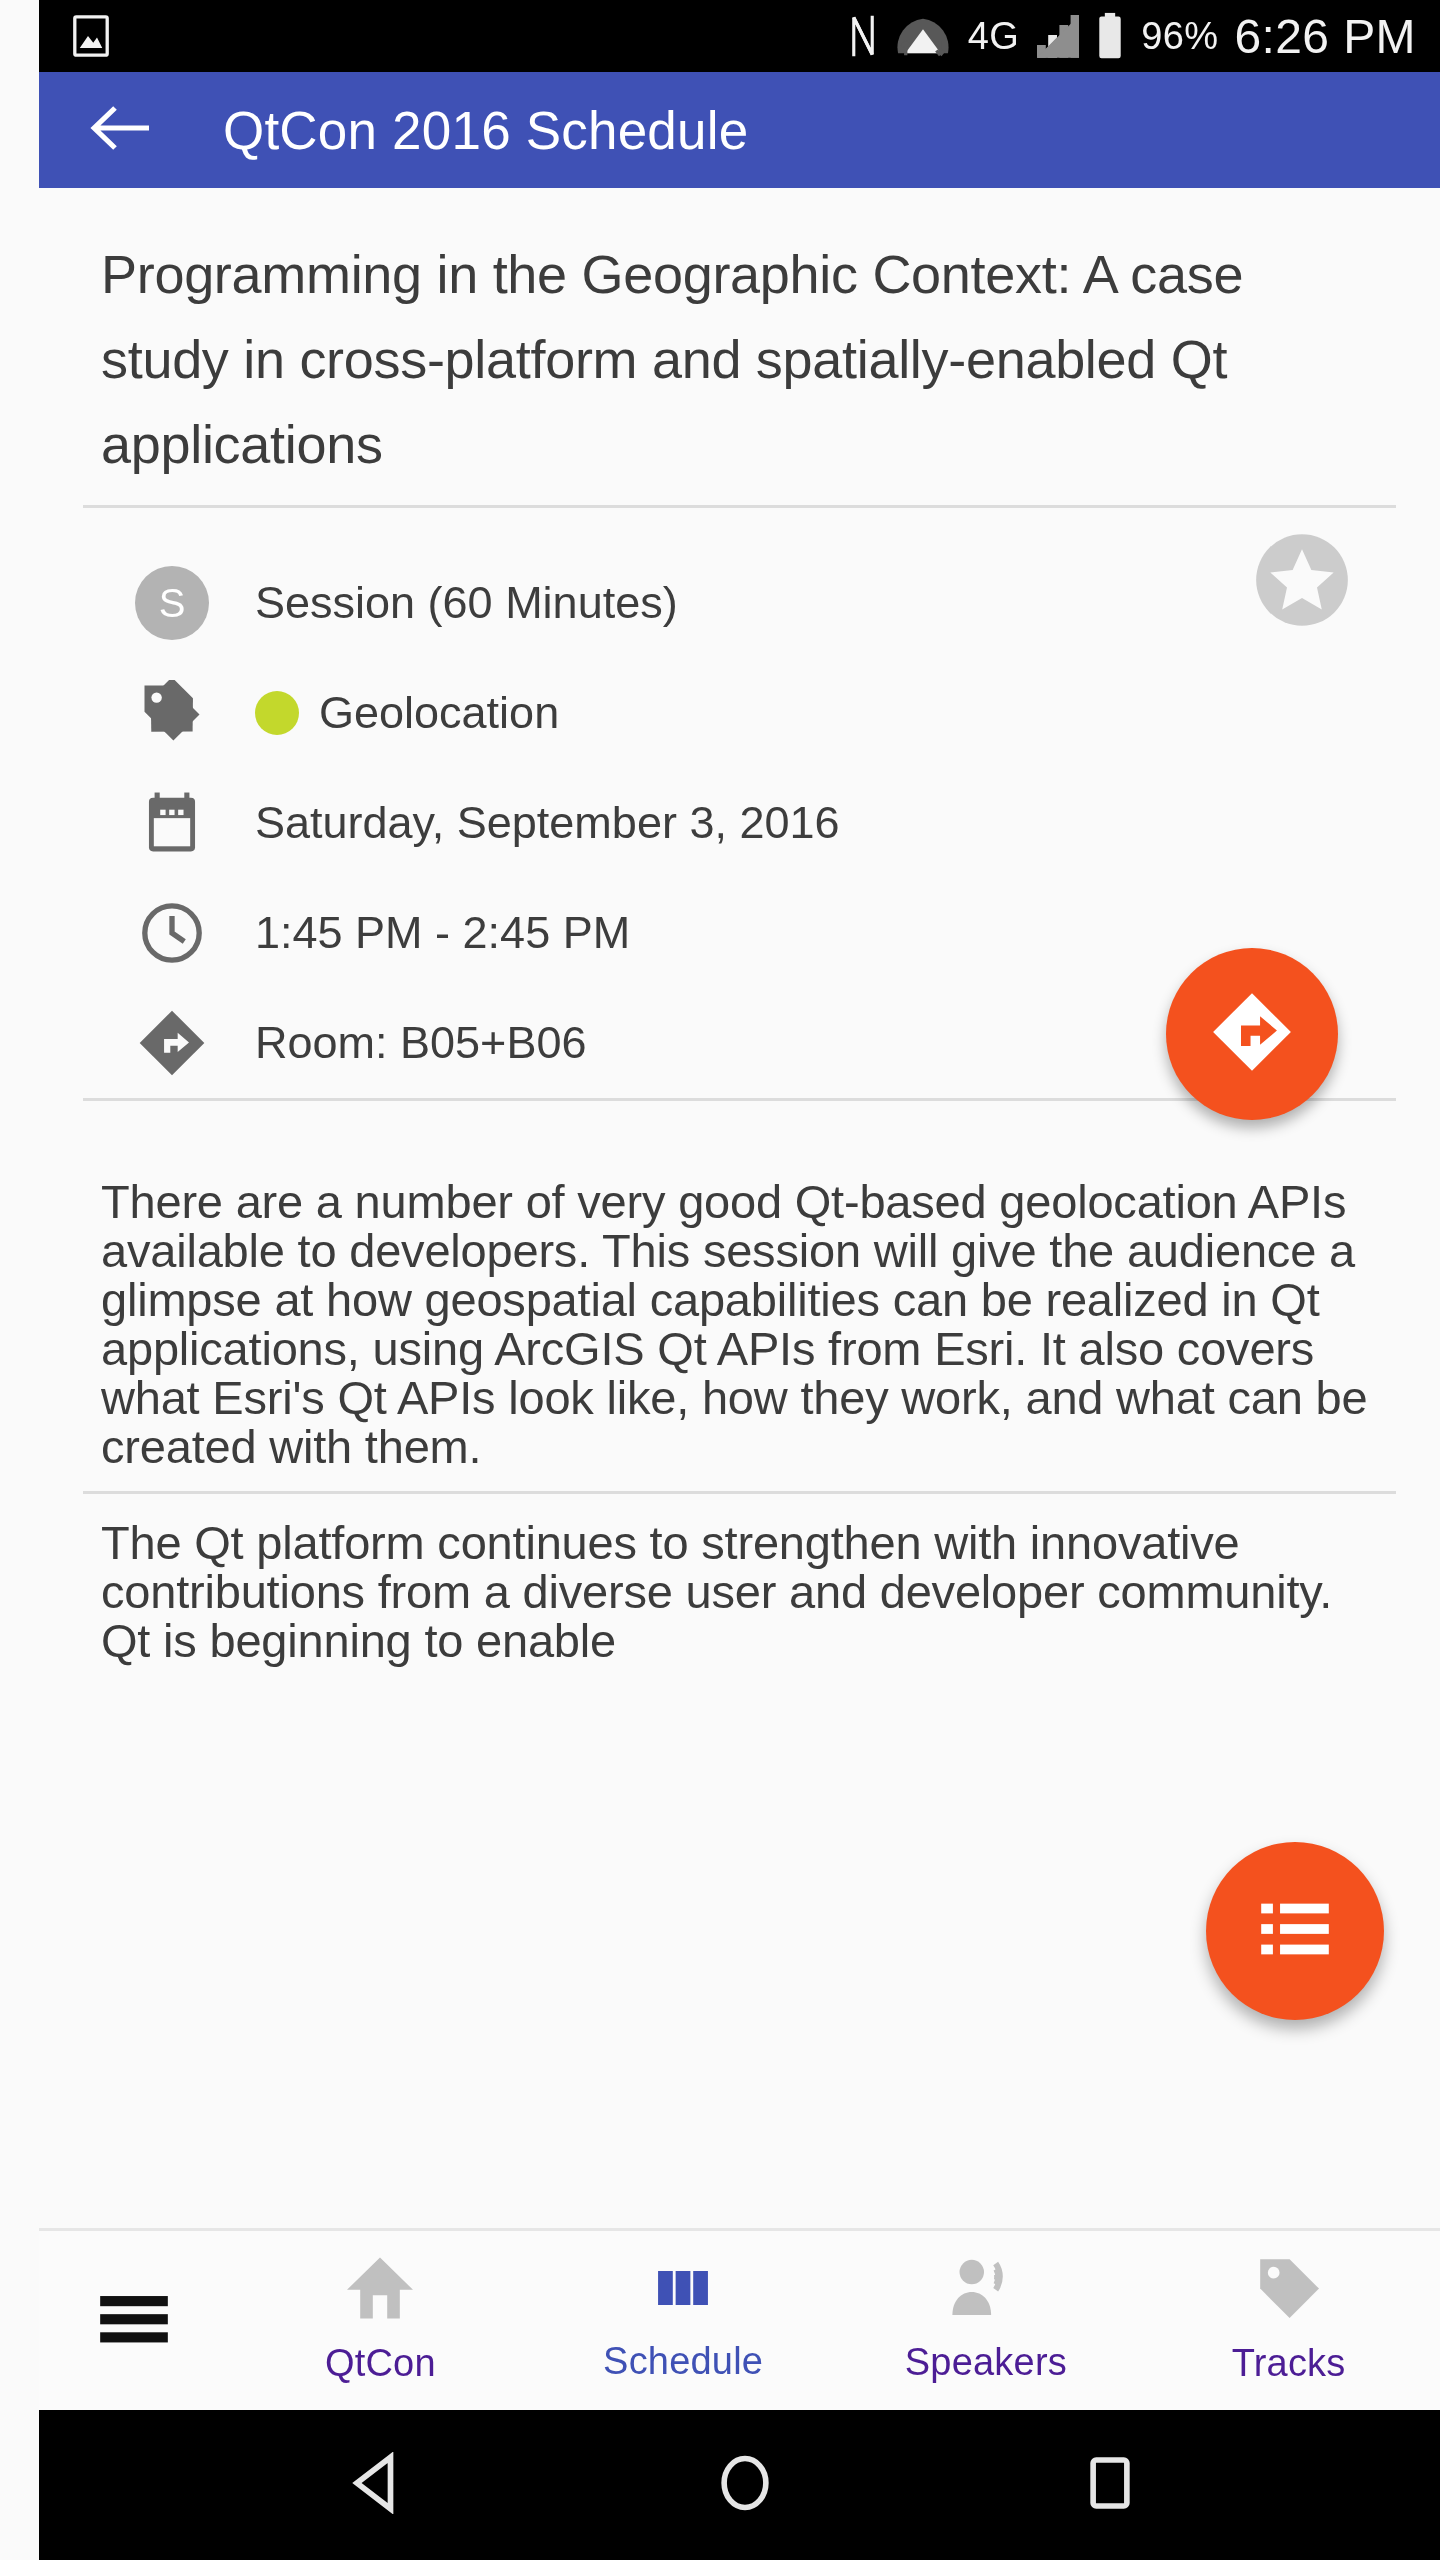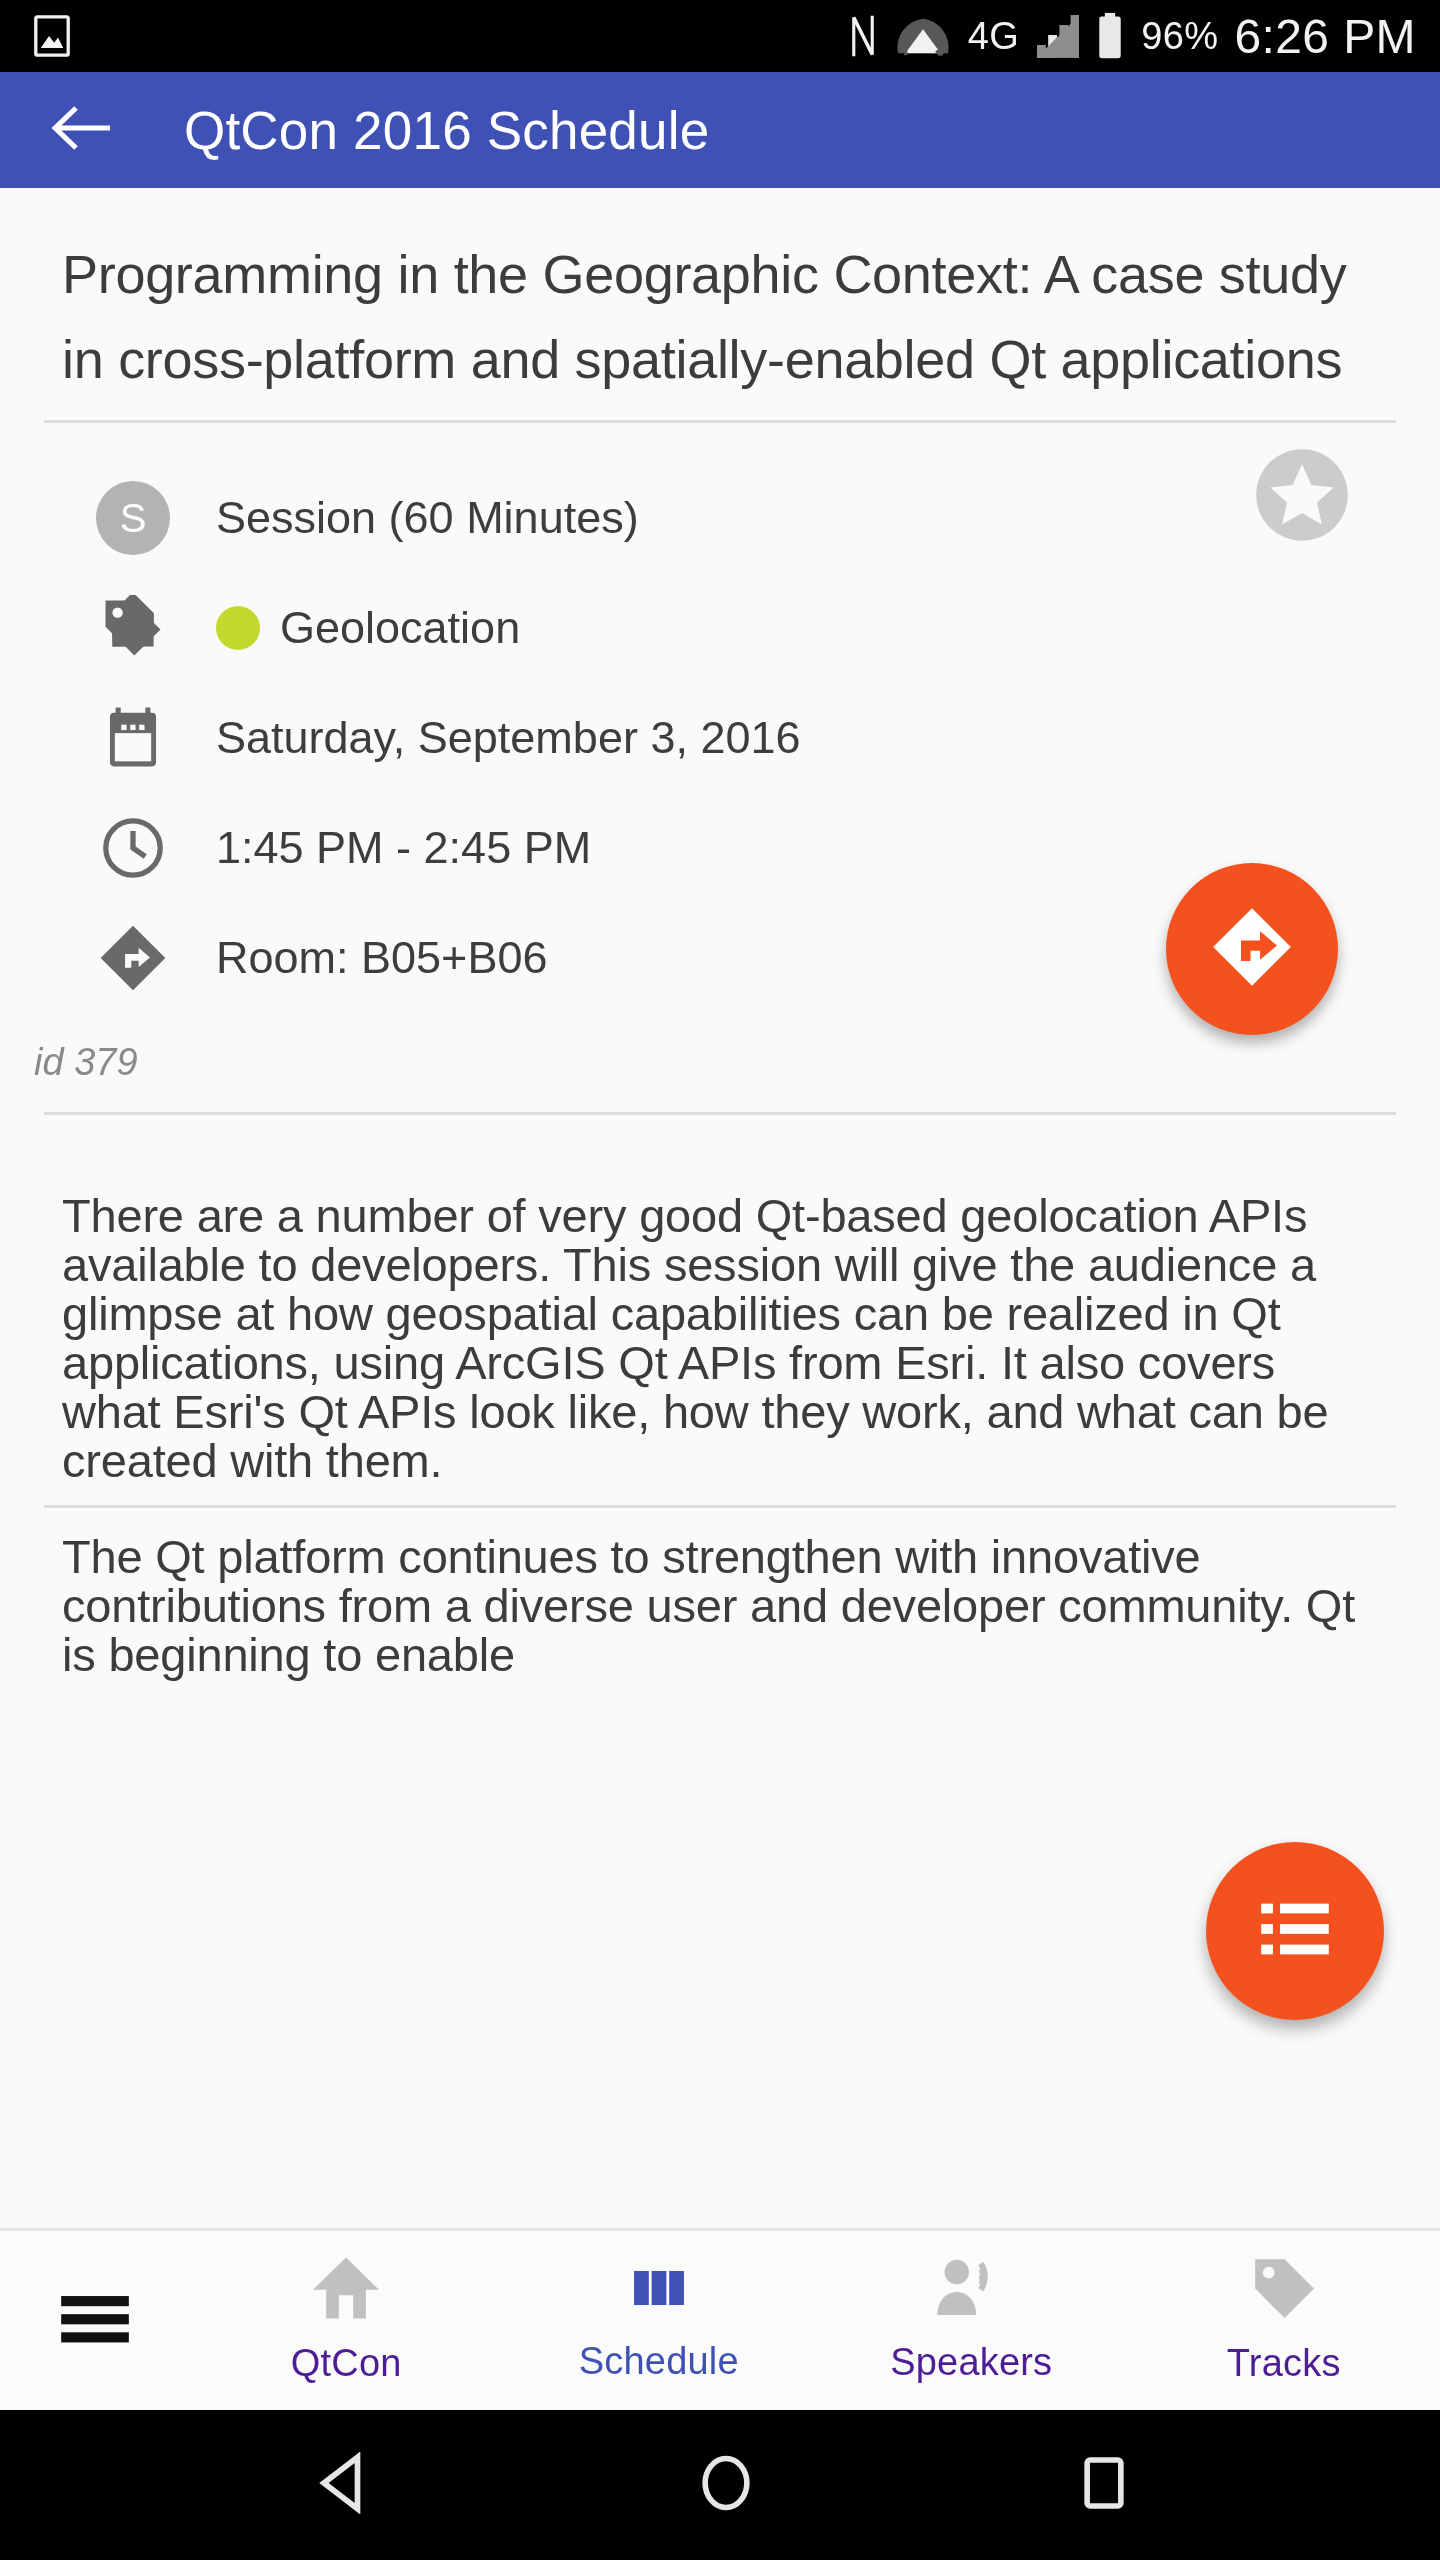--- a/index.html
+++ b/index.html
@@ -10,20 +10,21 @@
     font-family: "Liberation Sans", sans-serif;
     background: #ffffff;
   }
   #app {
     position: relative;
     width: 1440px;
     height: 2560px;
     display: flex;
     flex-direction: column;
     background: #fafafa;
+    padding-left: 39px;
   }
 
   
   .status-bar {
     height: 72px;
     background: #000000;
     display: flex;
     align-items: center;
     padding: 0 24px 0 34px;
     flex: 0 0 auto;
@@ -366,21 +367,20 @@
       <div class="fab-directions">
         <span>
           <svg width="88" height="88" viewBox="0 0 24 24">
             <path d="M12 1.4 L22.6 12 L12 22.6 L1.4 12 Z" fill="#ffffff"></path>
             <path d="M9.0 15.8 L9.0 10.2 L14.2 10.2 L14.2 7.7 L18.8 11.6 L14.2 15.5 L14.2 13.0 L11.6 13.0 L11.6 15.8 Z" fill="#f4511e"></path>
           </svg>
         </span>
       </div>
     </div>
 
-    <div class="session-id">id 379</div>
 
     <div class="hr"></div>
 
     <div class="desc-wrap">
       <div class="desc-p">There are a number of very good Qt-based geolocation APIs available to developers. This session will give the audience a glimpse at how geospatial capabilities can be realized in Qt applications, using ArcGIS Qt APIs from Esri. It also covers what Esri's Qt APIs look like, how they work, and what can be created with them.</div>
       <div class="hr hr-full" style="margin:0 44px;"></div>
       <div class="desc-p">The Qt platform continues to strengthen with innovative contributions from a diverse user and developer community. Qt is beginning to enable</div>
     </div>
 
     <div class="fab-list">

